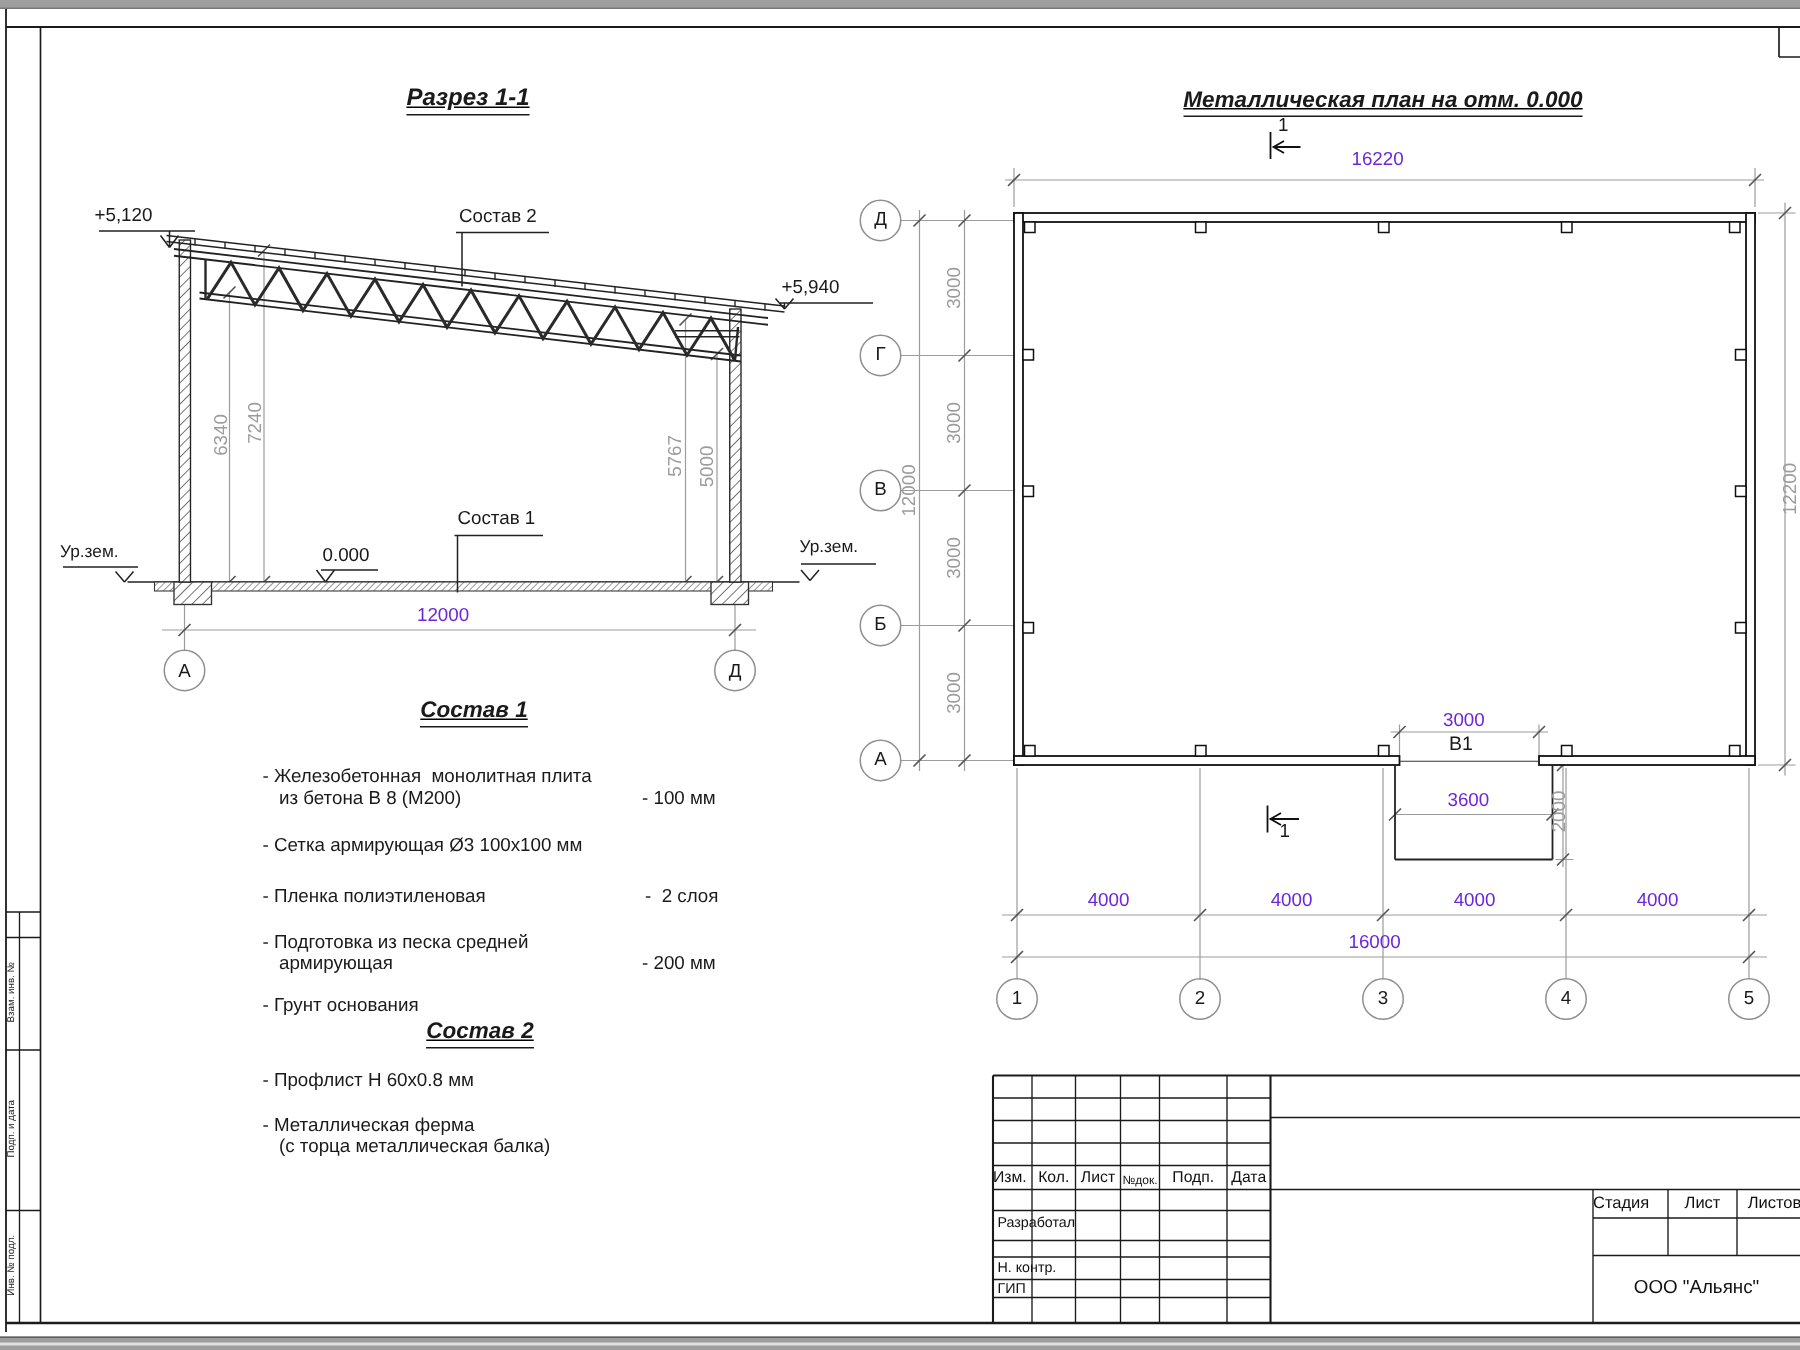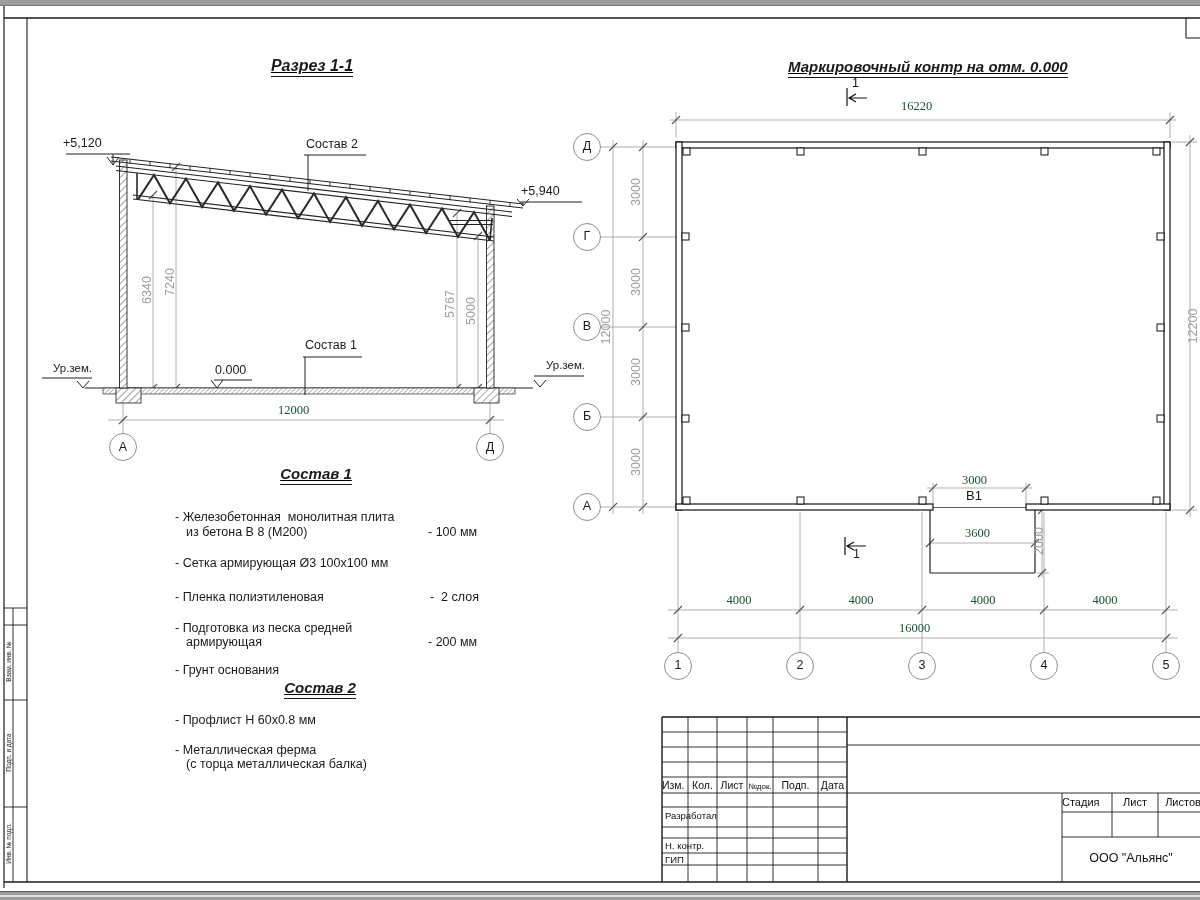--- a/index.html
+++ b/index.html
@@ -1,21 +1,21 @@
 <!DOCTYPE html>
 <html><head>
 <meta charset="utf-8">
 <style>
   html,body{margin:0;padding:0;width:1200px;height:900px;overflow:hidden;background:#9e9e9e;
     font-family:"Liberation Sans","DejaVu Sans",sans-serif;}
   #sheet{position:absolute;left:0;top:0;width:1200px;height:900px;background:#ffffff;}
   #lines{position:absolute;left:0;top:0;}
   .t{position:absolute;white-space:pre;font-size:12.5px;color:#1a1a1a;line-height:1.1;}
-  .g{color:#14532d;font-family:Liberation Serif, serif;}
-  .sm{font-size:11.5px;margin-left:13px;}
+  .g{color:#6d28d9;}
+  .sm{font-size:11.5px;}
   .vdim{position:absolute;width:60px;height:14px;text-align:center;transform:rotate(-90deg);
     color:#9c9c9c;font-size:12.5px;white-space:pre;line-height:14px;}
   .vside{position:absolute;width:72px;height:9px;font-size:6.5px;text-align:center;
     transform:rotate(-90deg);color:#222;white-space:pre;line-height:9px;}
   .ttl{position:absolute;text-align:center;white-space:pre;text-decoration:underline;}
   .ttl span{border-bottom:1.3px solid #1a1a1a;padding-bottom:2px;font-style:italic;
     font-weight:bold;font-size:16px;color:#1a1a1a;}
   .ttl.p span{font-size:15px;}
   .bub{position:absolute;width:26px;text-align:center;font-size:12.5px;color:#1a1a1a;}
   .tb{position:absolute;font-size:10.5px;color:#111;text-align:center;white-space:pre;}
@@ -171,21 +171,21 @@
 <div class="t" style="left:175px;top:622px">- Подготовка из песка средней</div>
 <div class="t" style="left:186px;top:636px">армирующая</div>
 <div class="t" style="left:428px;top:636px">- 200 мм</div>
 <div class="t" style="left:175px;top:664px">- Грунт основания</div>
 
 <div class="ttl p" style="left:256px;top:679px;width:128px"><span>Состав 2</span></div>
 <div class="t" style="left:175px;top:714px">- Профлист Н 60х0.8 мм</div>
 <div class="t" style="left:175px;top:744px">- Металлическая ферма</div>
 <div class="t" style="left:186px;top:758px">(с торца металлическая балка)</div>
 
-<div class="ttl p" style="left:788px;top:58px;width:268px"><span>Маркировочный контр на отм. 0.000</span></div>
+<div class="ttl p" style="left:788px;top:58px;width:268px"><span>Металлическая план на отм. 0.000</span></div>
 <div class="t" style="left:852px;top:77px">1</div>
 <div class="t" style="left:853px;top:548px">1</div>
 <div class="t g" style="left:901px;top:100px">16220</div>
 <div class="bub" style="left:574px;top:139px">Д</div>
 <div class="bub" style="left:574px;top:229px">Г</div>
 <div class="bub" style="left:574px;top:319px">В</div>
 <div class="bub" style="left:574px;top:409px">Б</div>
 <div class="bub" style="left:574px;top:499px">А</div>
 <div class="vdim" style="left:606px;top:185px">3000</div>
 <div class="vdim" style="left:606px;top:275px">3000</div>

